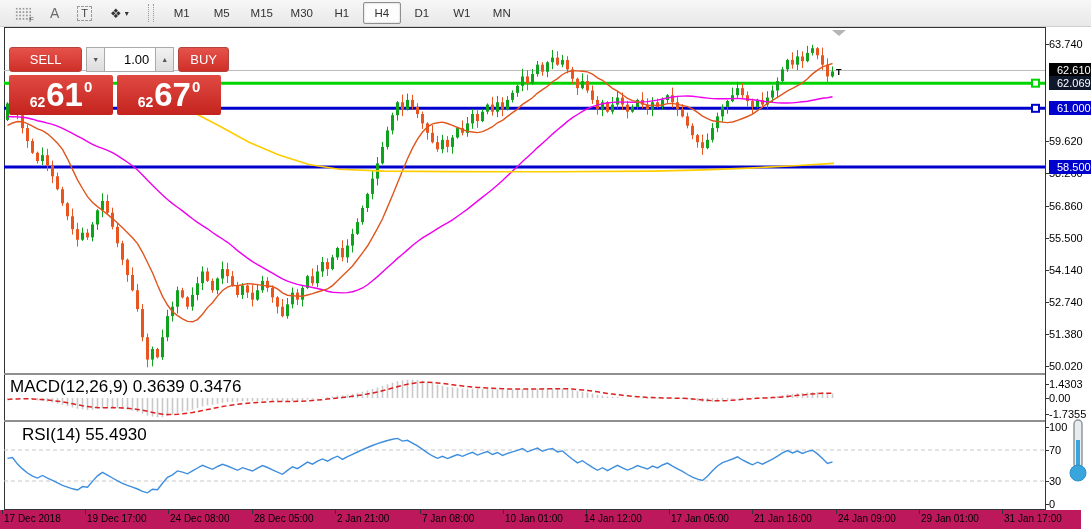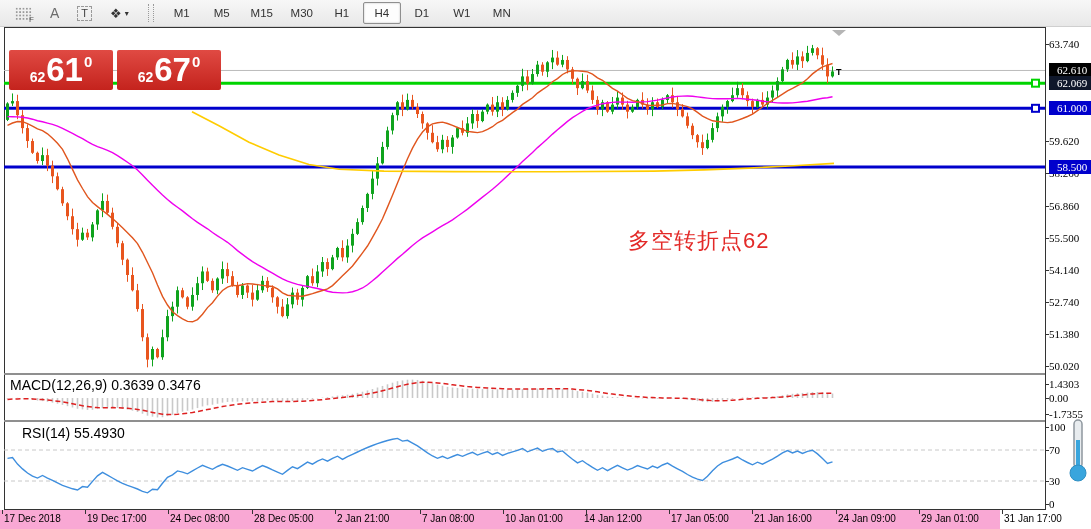--- a/index.html
+++ b/index.html
@@ -26,31 +26,31 @@
     font-size:11.5px;color:#333;border:1px solid transparent;margin:0 1px;padding:0 5px;border-radius:2px;text-align:right;}
   .tf.active{background:#fdfdfd;border:1px solid #8f8f8f;box-shadow:inset 0 0 2px #bbb;}
 
   
   .frameline{position:absolute;background:#333;}
   .divider{position:absolute;left:4px;width:1087px;height:2px;background:#8f8f8f;}
   .pane{position:absolute;left:4px;width:1041px;overflow:hidden;}
   .pane svg{position:absolute;left:0;top:0;}
   #axis-col{position:absolute;left:1045px;top:27px;width:46px;height:483px;background:#fff;border-left:1px solid #333;box-sizing:border-box;}
 
-  .axis-label{position:absolute;left:1049px;height:14px;line-height:14px;font-size:11px;color:#000;white-space:nowrap;z-index:3;font-family:Liberation Serif, serif;}
+  .axis-label{position:absolute;left:1049px;height:14px;line-height:14px;font-size:11px;color:#000;white-space:nowrap;z-index:3;}
   .axis-label.boxed{padding:0 8px;color:#fff;z-index:4;}
   .axis-label .dash{position:absolute;left:-4px;top:7px;width:4px;height:1px;background:#333;}
   .axis-label.current{background:#000;}
   .axis-label.level-green{background:#0f172a;color:#fff;}
   .axis-label.level-blue{background:#0000cc;color:#fff;}
 
-  .pane-label{position:absolute;font-size:14px;color:#000;z-index:5;white-space:nowrap;}
+  .pane-label{position:absolute;font-size:17px;color:#000;z-index:5;white-space:nowrap;}
 
   
-  #time-axis{position:absolute;left:0;top:510px;width:1000px;height:19px;background:#f9a8d4;}
+  #time-axis{position:absolute;left:0;top:510px;width:1081px;height:19px;background:#be185d;}
   .time-label{position:absolute;top:3px;font-size:10px;color:#000;white-space:nowrap;}
   .time-tick{position:absolute;top:0;width:1px;height:4px;background:#333;}
 
   
   #quote-header{position:absolute;left:9px;top:31px;font-size:11px;color:#000;z-index:8;white-space:nowrap;}
   #quote-header .tri{font-size:8px;margin-right:4px;}
   #trade-panel{position:absolute;left:9px;top:47px;z-index:9;width:220px;}
   #trade-row1{display:flex;height:25px;}
   .tradebtn{background:linear-gradient(#e5534b,#cf2f28);color:#fff;font-size:13px;
     display:flex;align-items:center;justify-content:center;border:1px solid #b3433d;border-radius:3px;}
@@ -457,35 +457,43 @@
         <polyline points="3.5,88.6 8.5,88.7 13.5,88.9 18.5,89.3 23.5,90.0 28.5,91.2 33.5,92.7 38.5,93.8 43.5,95.1 48.5,96.4 53.5,98.2 58.5,100.4 63.5,102.9 68.5,105.4 73.5,108.1 78.5,110.7 83.5,113.6 88.5,116.3 93.5,118.6 98.5,120.4 103.5,122.3 108.5,124.7 113.5,127.7 118.5,130.8 123.5,134.2 128.5,137.8 133.5,142.0 138.5,147.0 143.5,152.3 148.5,157.3 153.5,162.3 158.5,167.1 163.5,171.5 168.5,175.6 173.5,179.2 178.5,182.9 183.5,186.9 188.5,190.8 193.5,194.4 198.5,197.6 203.5,200.8 208.5,204.5 213.5,207.9 218.5,211.0 223.5,214.3 228.5,218.3 233.5,222.6 238.5,226.4 243.5,230.1 248.5,233.6 253.5,236.6 258.5,239.3 263.5,242.3 268.5,245.2 273.5,248.1 278.5,250.9 283.5,253.1 288.5,254.8 293.5,256.4 298.5,257.5 303.5,258.4 308.5,259.5 313.5,260.5 318.5,261.7 323.5,263.2 328.5,264.2 333.5,264.6 338.5,264.9 343.5,264.6 348.5,263.7 353.5,262.2 358.5,260.0 363.5,256.8 368.5,252.8 373.5,248.6 378.5,244.0 383.5,239.4 388.5,234.9 393.5,230.4 398.5,226.3 403.5,221.9 408.5,217.5 413.5,213.5 418.5,209.9 423.5,206.9 428.5,203.8 433.5,200.6 438.5,197.6 443.5,194.8 448.5,191.8 453.5,188.3 458.5,184.7 463.5,181.1 468.5,177.1 473.5,173.1 478.5,169.1 483.5,165.2 488.5,161.3 493.5,157.0 498.5,152.6 503.5,147.8 508.5,143.1 513.5,138.5 518.5,133.5 523.5,129.0 528.5,124.5 533.5,119.6 538.5,115.2 543.5,110.8 548.5,106.1 553.5,101.8 558.5,97.6 563.5,93.4 568.5,89.7 573.5,86.5 578.5,83.3 583.5,80.7 588.5,78.6 593.5,77.1 598.5,75.7 603.5,75.0 608.5,74.4 613.5,74.0 618.5,74.1 623.5,74.1 628.5,74.3 633.5,74.1 638.5,73.9 643.5,73.6 648.5,72.9 653.5,72.1 658.5,71.0 663.5,70.0 668.5,69.0 673.5,68.4 678.5,68.1 683.5,68.0 688.5,68.3 693.5,68.9 698.5,69.5 703.5,70.1 708.5,70.6 713.5,70.7 718.5,70.8 723.5,70.7 728.5,70.6 733.5,70.4 738.5,70.7 743.5,71.2 748.5,71.7 753.5,72.3 758.5,73.2 763.5,73.8 768.5,74.4 773.5,74.9 778.5,75.0 783.5,75.0 788.5,74.9 793.5,74.4 798.5,73.8 803.5,73.2 808.5,72.2 813.5,71.3 818.5,70.3 823.5,69.7 828.5,68.8" fill="none" stroke="#ee00ee" stroke-width="1.4"></polyline>
         <polyline points="3.5,97.3 8.5,95.0 13.5,93.5 18.5,93.7 23.5,95.6 28.5,98.1 33.5,100.8 38.5,102.7 43.5,105.8 48.5,110.2 53.5,115.3 58.5,121.4 63.5,130.8 68.5,141.4 73.5,151.8 78.5,160.5 83.5,168.6 88.5,174.5 93.5,178.6 98.5,182.5 103.5,186.4 108.5,190.6 113.5,195.1 118.5,199.8 123.5,204.7 128.5,209.8 133.5,215.6 138.5,224.3 143.5,234.5 148.5,244.8 153.5,257.1 158.5,268.4 163.5,277.0 168.5,283.7 173.5,287.6 178.5,290.8 183.5,293.4 188.5,293.8 193.5,291.6 198.5,286.2 203.5,279.6 208.5,274.7 213.5,268.1 218.5,262.5 223.5,259.1 228.5,257.4 233.5,257.8 238.5,256.8 243.5,255.6 248.5,256.0 253.5,256.6 258.5,257.4 263.5,258.0 268.5,258.5 273.5,260.9 278.5,264.8 283.5,267.2 288.5,267.7 293.5,268.1 298.5,268.3 303.5,267.0 308.5,265.6 313.5,264.0 318.5,262.5 323.5,260.9 328.5,257.6 333.5,252.7 338.5,247.8 343.5,242.9 348.5,238.0 353.5,231.5 358.5,224.9 363.5,218.0 368.5,209.3 373.5,200.3 378.5,190.7 383.5,179.1 388.5,167.3 393.5,155.1 398.5,142.8 403.5,130.7 408.5,120.1 413.5,111.1 418.5,104.0 423.5,98.9 428.5,95.9 433.5,94.7 438.5,94.1 443.5,95.5 448.5,97.4 453.5,99.5 458.5,101.5 463.5,103.4 468.5,104.0 473.5,104.6 478.5,103.6 483.5,101.3 488.5,98.7 493.5,94.8 498.5,92.3 503.5,88.4 508.5,84.6 513.5,81.1 518.5,76.4 523.5,73.1 528.5,69.8 533.5,65.1 538.5,61.7 543.5,58.2 548.5,53.7 553.5,50.6 558.5,46.5 563.5,43.9 568.5,42.7 573.5,42.9 578.5,43.3 583.5,43.9 588.5,46.1 593.5,49.8 598.5,52.3 603.5,56.4 608.5,60.4 613.5,63.1 618.5,66.8 623.5,70.3 628.5,72.7 633.5,73.7 638.5,75.6 643.5,77.2 648.5,77.4 653.5,77.2 658.5,77.0 663.5,75.6 668.5,75.4 673.5,76.4 678.5,77.4 683.5,78.6 688.5,80.9 693.5,84.4 698.5,88.1 703.5,90.6 708.5,92.8 713.5,93.5 718.5,94.1 723.5,94.6 728.5,94.0 733.5,92.3 738.5,90.5 743.5,88.5 748.5,86.1 753.5,82.6 758.5,79.0 763.5,75.4 768.5,72.3 773.5,69.4 778.5,66.2 783.5,62.8 788.5,60.3 793.5,57.6 798.5,54.8 803.5,50.8 808.5,45.9 813.5,42.1 818.5,38.8 823.5,37.1 828.5,35.5" fill="none" stroke="#e0561e" stroke-width="1.4"></polyline>
         <polyline points="188,83.7 215,97.8 245,114.2 275,127.1 305,136.5 335,141.2 380,143.1 450,143.6 550,143.8 650,143.1 700,141.9 745,140.1 790,137.7 830,135.4" fill="none" stroke="#ffcc00" stroke-width="1.6"></polyline>
         <polygon points="828,2 842,2 835,8" fill="#b5b5b5"></polygon>
         <text x="832" y="47.474999999999866" font-size="9" font-weight="bold" fill="#000">T</text>
       </svg>
     </div>
 
 
   <div id="trade-panel">
+    <div id="trade-row1">
+      <div class="tradebtn" id="sell-btn">SELL</div>
+      <div id="stepper">
+        <div class="stepbtn">▼</div>
+        <div id="vol-box">1.00</div>
+        <div class="stepbtn">▲</div>
+      </div>
+      <div class="tradebtn" id="buy-btn">BUY</div>
+    </div>
     <div id="trade-row2">
       <div class="price-box">
         <span class="small">62</span>
         <span class="big">61</span>
         <span class="sup">0</span>
       </div>
       <div class="price-box">
         <span class="small">62</span>
         <span class="big">67</span>
         <span class="sup">0</span>
       </div>
     </div>
   </div>
 
-  <div id="annotation">多空转折点62</div>
 
   <div class="divider" style="top:373px;"></div>
   <div class="pane" id="macd-pane" style="top:375px;height:45px;">
       <svg width="1041" height="45" viewBox="0 0 1041 45">
         <line x1="3.5" x2="3.5" y1="23" y2="23.689507113697974" stroke="#c9c9c9" stroke-width="1.6"></line>
         <line x1="8.5" x2="8.5" y1="23" y2="22.937129896021577" stroke="#c9c9c9" stroke-width="1.6"></line>
         <line x1="13.5" x2="13.5" y1="23" y2="22.801641991619547" stroke="#c9c9c9" stroke-width="1.6"></line>
         <line x1="18.5" x2="18.5" y1="23" y2="23.1132438671835" stroke="#c9c9c9" stroke-width="1.6"></line>
         <line x1="23.5" x2="23.5" y1="23" y2="23.771578739865493" stroke="#c9c9c9" stroke-width="1.6"></line>
         <line x1="28.5" x2="28.5" y1="23" y2="24.656296047637802" stroke="#c9c9c9" stroke-width="1.6"></line>

